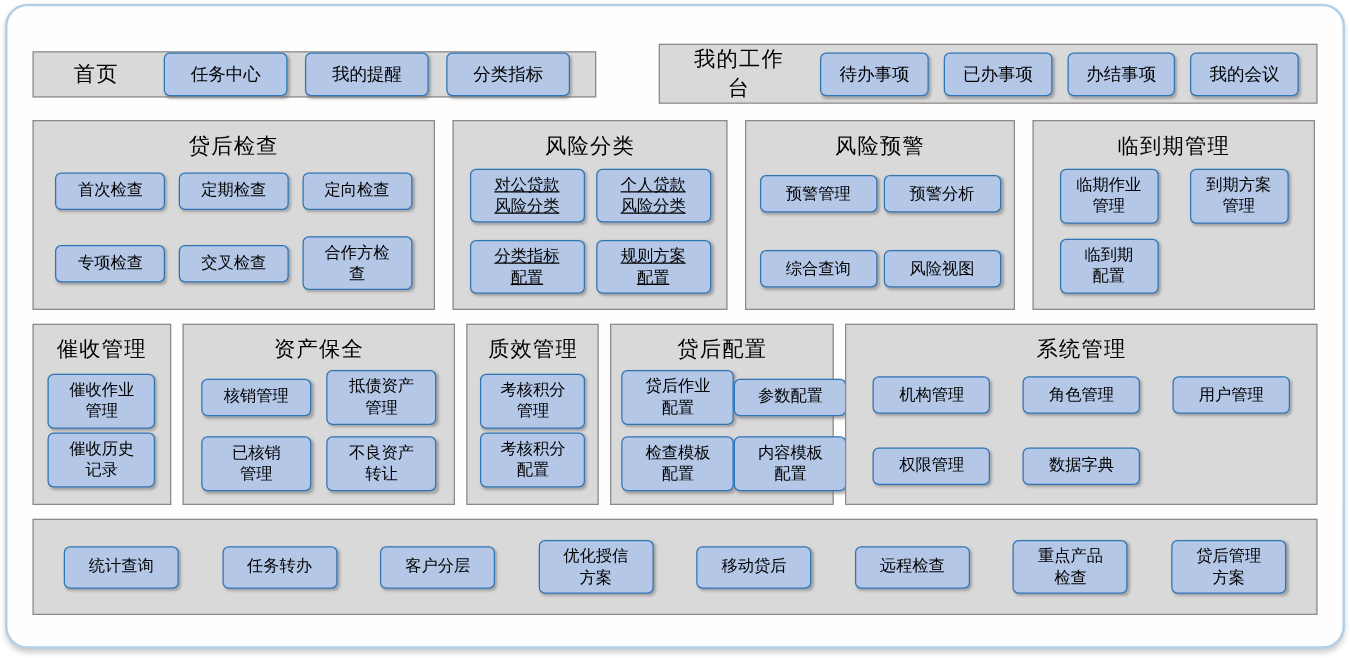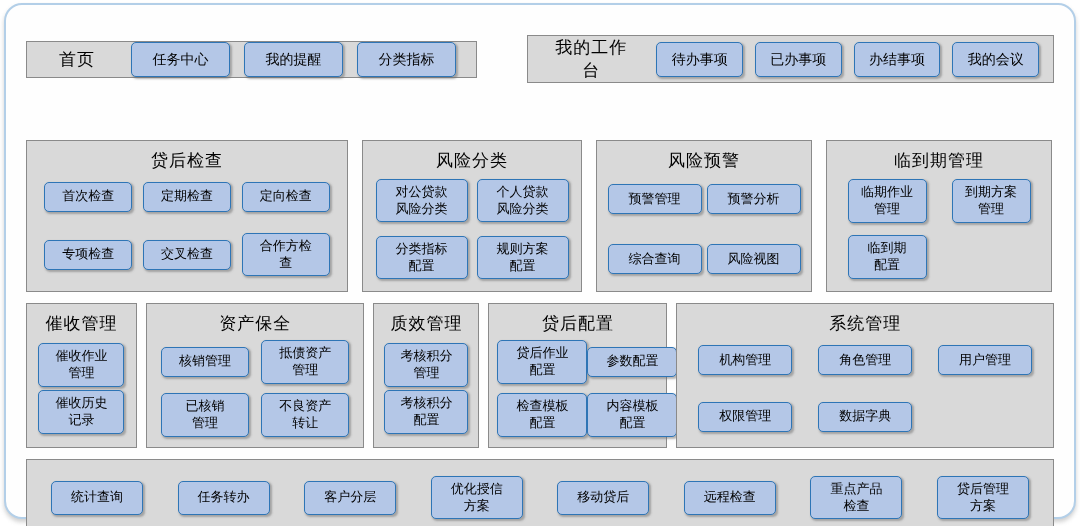--- a/index.html
+++ b/index.html
@@ -3,21 +3,21 @@
 <meta charset="utf-8">
 <style>
   html,body{margin:0;padding:0;}
   body{width:1080px;height:526px;background:#ffffff;font-family:"Liberation Sans",sans-serif;color:#000;position:relative;}
   .frame{position:absolute;left:4px;top:3px;width:1072px;height:516px;box-sizing:border-box;
          border:2px solid #b3cfe8;border-radius:18px;background:#fefefe;
          box-shadow:0 3px 4px rgba(150,150,150,.45);
          padding:28px 20px 24px;display:flex;flex-direction:column;gap:11px;}
   .row{display:flex;}
   .row-1{justify-content:space-between;flex:0 0 52px;align-items:center;}
-  .row-2{gap:14px;flex:0 0 152px;margin-top:44px;}
+  .row-2{gap:14px;flex:0 0 152px;}
   .row-3{gap:9px;flex:0 0 145px;}
   .row-4{flex:0 0 77px;}
   .panel{background:#d9d9d9;border:1px solid #8a8a8a;box-sizing:border-box;}
   .panel-title{font-size:17px;text-align:center;letter-spacing:1px;}
   .panel-inline{display:flex;align-items:center;gap:14px;padding:0 14px;}
   .panel-inline .panel-title{margin:0 22px 0 18px;}
   .panel-col{display:flex;flex-direction:column;padding:7px 8px 9px;}
   .panel-col .panel-title{margin:1px 0 4px;}
   .grid{display:grid;flex:1;align-items:center;justify-items:center;}
   .stack{display:flex;flex-direction:column;flex:1;align-items:center;justify-content:space-evenly;}
@@ -27,21 +27,21 @@
        box-shadow:1.5px 1.5px 2px rgba(110,110,110,.5);cursor:pointer;}
   .panel-inline .btn{width:99px;min-height:35px;font-size:14px;}
   .panel-home{width:451px;}
   .panel-workbench{width:527px;gap:12px;}
   .panel-workbench .panel-title{margin:0 10px 0 6px;}
   .panel-workbench .btn{width:90px;}
   .panel-loan-check{width:322px;}
   .panel-loan-check .grid{grid-template-columns:repeat(3,1fr);row-gap:10px;padding:0 4px;}
   .panel-loan-check .btn{width:88px;}
   .panel-risk-class{width:220px;}
-  .panel-risk-class .grid{grid-template-columns:repeat(2,1fr);row-gap:8px;}
+  .panel-risk-class .grid{grid-template-columns:repeat(2,1fr);row-gap:8px;text-decoration:underline;}
   .panel-risk-class .btn{width:92px;}
   .panel-risk-warning{width:216px;}
   .panel-risk-warning .grid{grid-template-columns:repeat(2,1fr);row-gap:14px;}
   .panel-risk-warning .btn{width:94px;}
   .panel-maturity{width:226px;}
   .panel-maturity .grid{grid-template-columns:repeat(2,1fr);row-gap:6px;}
   .panel-maturity .btn{width:79px;}
   .panel-collection{width:112px;}
   .panel-collection .btn{width:86px;}
   .panel-asset{width:221px;}

